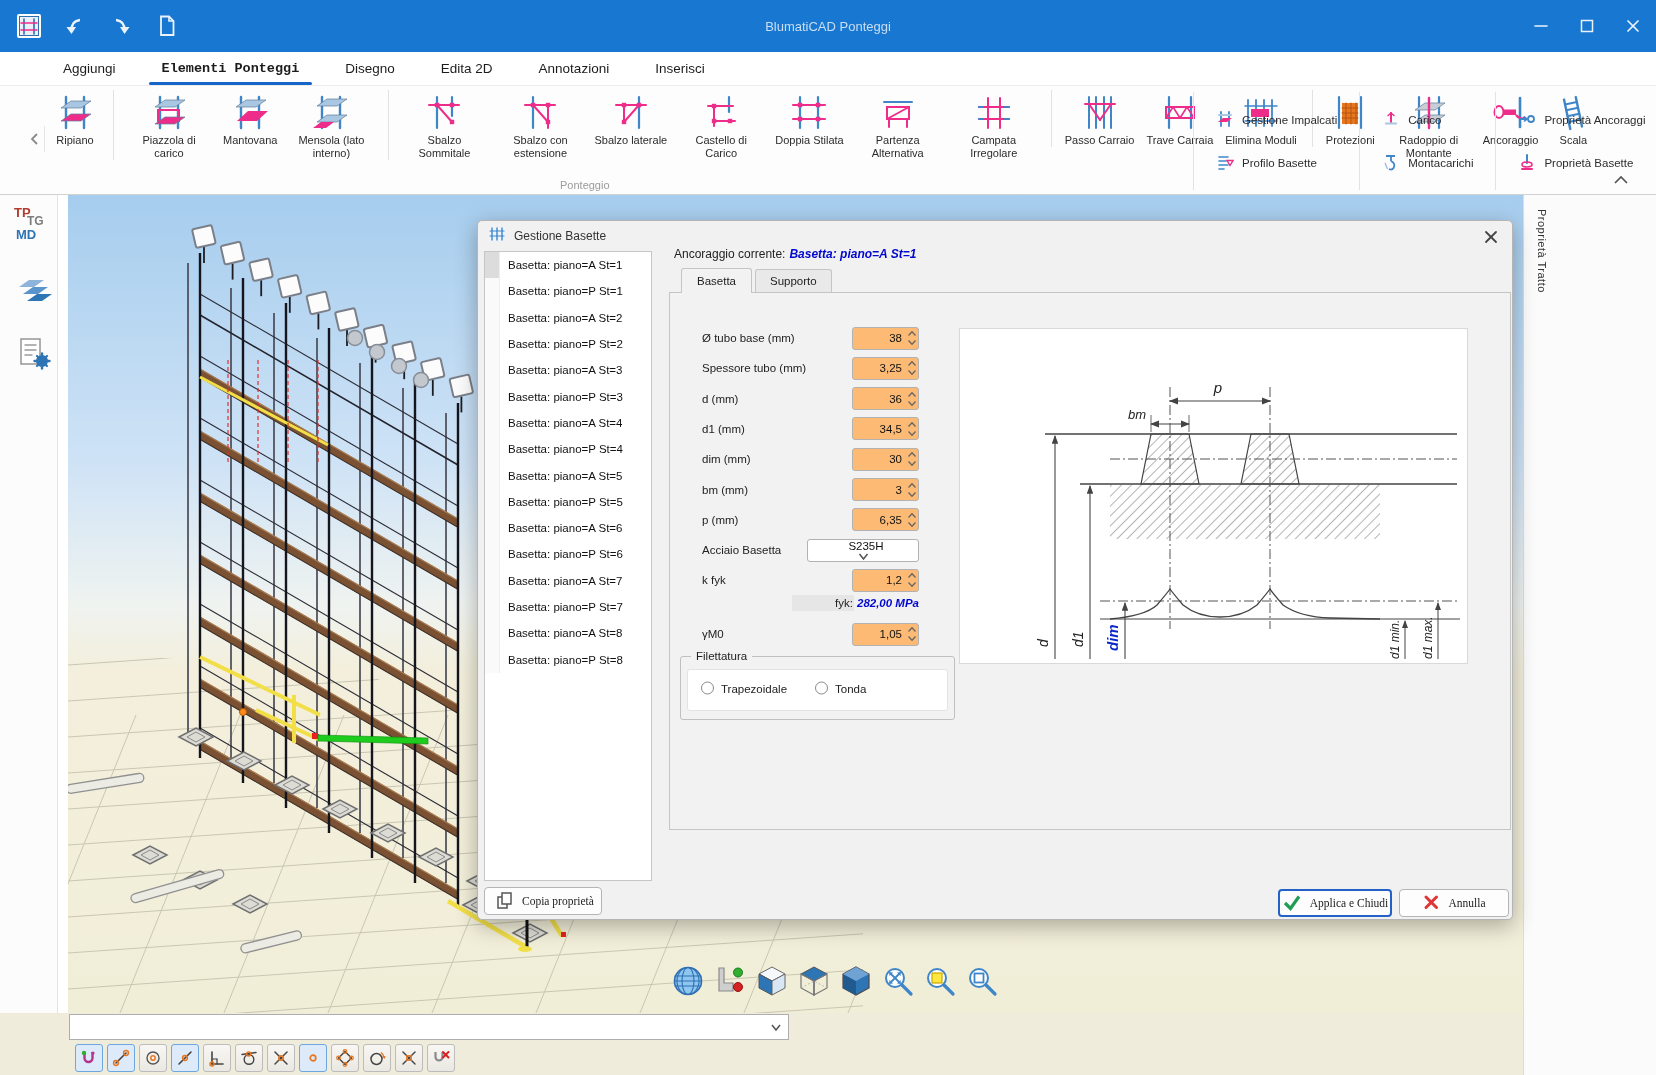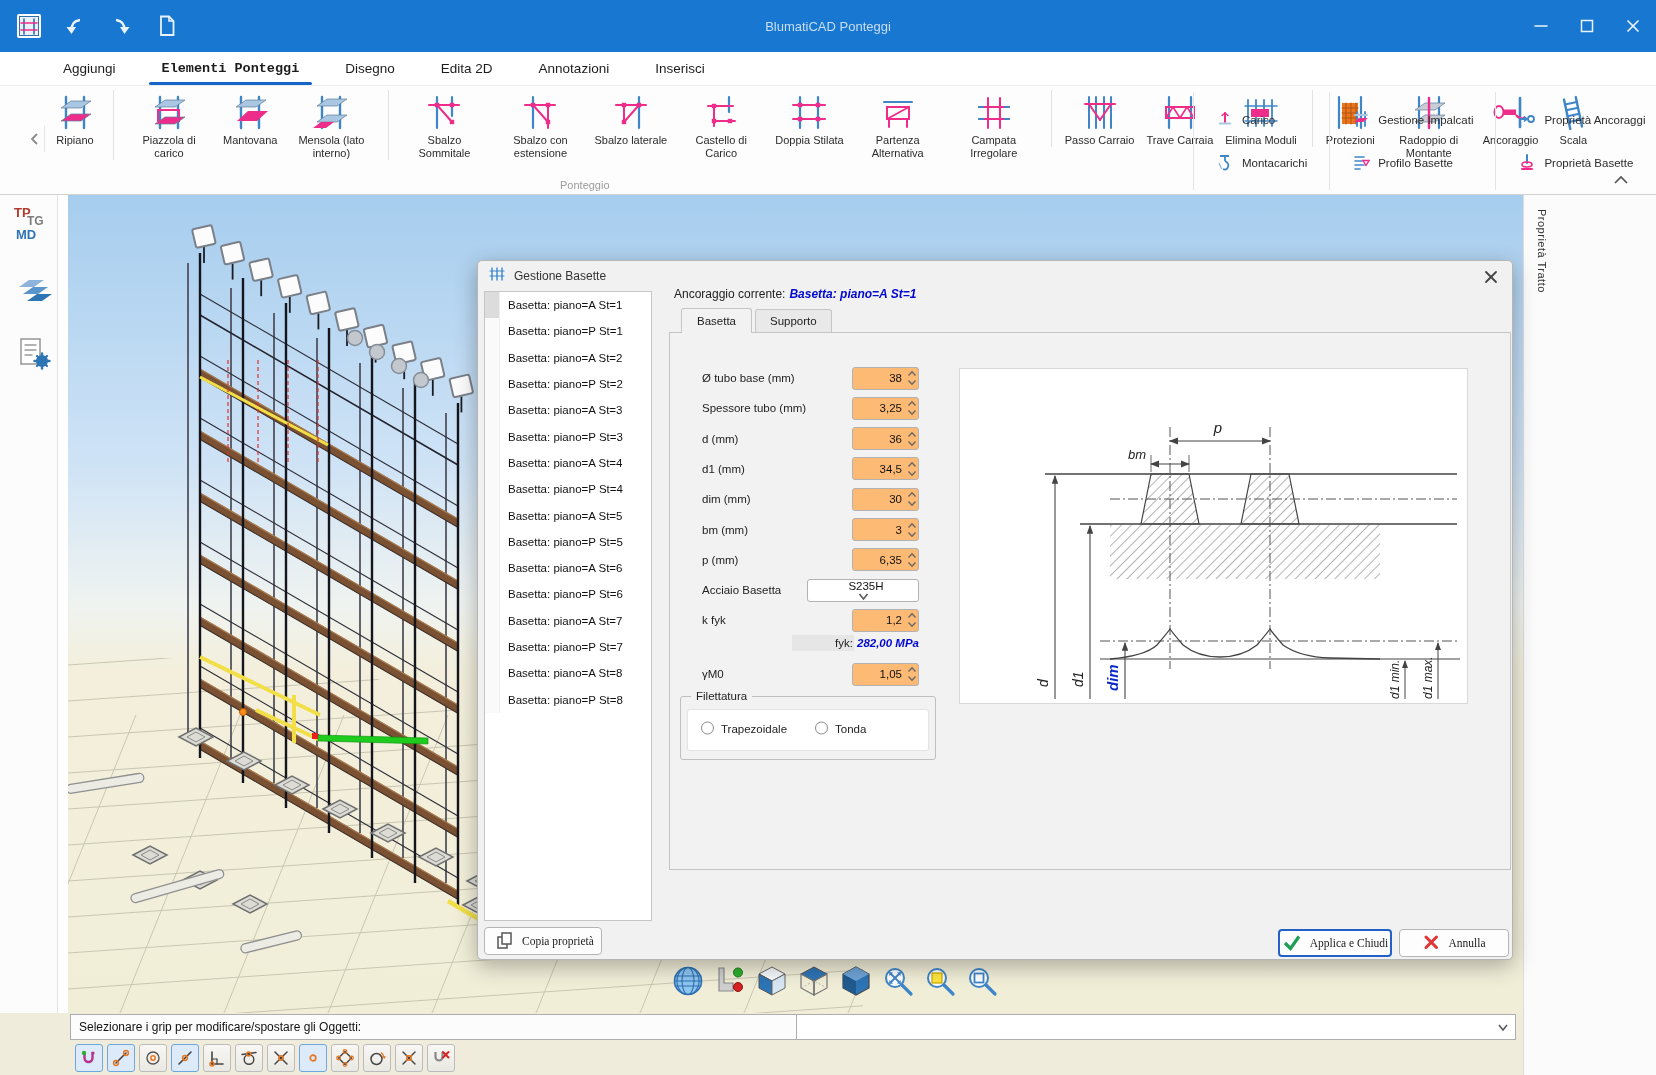--- a/index.html
+++ b/index.html
@@ -52,21 +52,21 @@
   
   .bottombars{position:absolute;left:0;top:1013px;width:1523px;height:62px;background:#efecdb;}
   .cmdbar{position:absolute;left:70px;top:1px;height:26px;display:flex;}
   .cmdseg1{width:727px;background:#fcfcfc;border:1px solid #aeaeae;box-sizing:border-box;font-size:12px;color:#111;line-height:24px;padding-left:8px;}
   .cmdseg2{width:720px;margin-left:-1px;background:#fff;border:1px solid #aeaeae;box-sizing:border-box;display:flex;align-items:center;justify-content:flex-end;padding-right:6px;cursor:text;}
   .snaprow{position:absolute;left:75px;top:31px;display:flex;gap:4px;}
   .snapbtn{width:26px;height:26px;border:1px solid #bcbcbc;border-radius:3px;background:linear-gradient(#f8f7f4,#eae8e2);display:flex;align-items:center;justify-content:center;cursor:pointer;}
   .snapbtn.active{border-color:#6da7e0;background:#ddeafa;}
   
   .dialog{position:absolute;left:477px;top:220px;width:1036px;height:700px;background:#f1f1f1;
-    border:1px solid #b5b5b5;border-radius:5px;box-shadow:0 6px 22px rgba(0,0,0,.3);z-index:10;box-sizing:border-box;margin-top:40px;}
+    border:1px solid #b5b5b5;border-radius:5px;box-shadow:0 6px 22px rgba(0,0,0,.3);z-index:10;box-sizing:border-box;}
   .dlg-titlebar{position:absolute;left:0;top:0;right:0;height:30px;display:flex;align-items:center;padding-left:10px;}
   .dlg-title{font-size:12px;color:#333;margin-left:8px;}
   .dlg-close{position:absolute;right:10px;top:6px;width:22px;height:20px;display:flex;align-items:center;justify-content:center;cursor:pointer;}
   .dlg-list{position:absolute;left:6px;top:30px;width:168px;height:630px;background:#fff;border:1px solid #c6c6c6;box-sizing:border-box;overflow:hidden;}
   .lrow{display:flex;height:26.3px;align-items:center;cursor:pointer;}
   .lrow .gutter{width:14px;align-self:stretch;border-right:1px solid #eee;background:#fafafa;}
   .lrow.selected .gutter{background:#dcdcdc;}
   .lrow .ltxt{font-size:11.5px;color:#111;padding-left:8px;white-space:nowrap;}
   .cur-row{position:absolute;left:196px;top:26px;font-size:12px;color:#222;}
   .cur-val{color:#0007d0;font-weight:bold;font-style:italic;margin-left:4px;}
@@ -79,21 +79,21 @@
   .spin{position:absolute;left:182px;width:67px;height:23px;background:#fdba74;border:1px solid #b2b2b2;border-radius:3px;display:flex;align-items:center;box-sizing:border-box;cursor:text;}
   .spin .sval{flex:1;text-align:right;font-size:11.5px;color:#111;padding-right:3px;}
   .spin .sarr{width:13px;display:flex;align-items:center;justify-content:center;cursor:pointer;}
   .selectbox{position:absolute;left:137px;width:112px;height:23px;background:#fff;border:1px solid #b2b2b2;border-radius:3px;display:flex;align-items:center;box-sizing:border-box;cursor:pointer;flex-direction:column;}
   .selectbox .selval{flex:1;font-size:11.5px;color:#111;padding-left:6px;}
   .selectbox .selarr{width:16px;display:flex;align-items:center;justify-content:center;}
   .fyknote{position:absolute;left:0;top:301px;width:249px;height:18px;font-size:11.5px;color:#222;display:flex;align-items:center;justify-content:flex-end;}
   .fykband{position:absolute;left:122px;top:1px;width:62px;height:16px;background:#e6e6e6;}
   .fykval{color:#0007d0;font-weight:bold;font-style:italic;margin-left:4px;position:relative;}
   .fyklab{position:relative;}
-  .groupbox{position:absolute;left:10px;top:363px;width:254px;height:62px;border:1px solid #c0c0c0;border-radius:3px;}
+  .groupbox{position:absolute;left:10px;top:363px;width:254px;height:62px;border:1px solid #c0c0c0;border-radius:3px;padding-left:19px;}
   .gb-legend{position:absolute;left:10px;top:-7px;background:#f2f2f2;padding:0 5px;font-size:11.5px;color:#222;}
   .gb-inner{position:absolute;left:6px;right:6px;top:12px;bottom:8px;background:#fff;border:1px solid #e3e3e3;border-radius:3px;}
   .radio-item{position:absolute;top:50%;transform:translateY(-50%);display:flex;align-items:center;gap:7px;cursor:pointer;}
   .radio-dot{width:13px;height:13px;border-radius:50%;border:1px solid #8a8a8a;background:#fff;box-sizing:border-box;}
   .radio-lab{font-size:11.5px;color:#222;}
   .diagram{position:absolute;left:289px;top:35px;width:509px;height:336px;background:#fff;border:1px solid #d9d9d9;box-sizing:border-box;}
   .dlg-btn{position:absolute;height:28px;background:#fdfdfd;border:1px solid #b5b5b5;border-radius:4px;
     display:flex;align-items:center;justify-content:center;gap:8px;font-size:11.5px;color:#222;cursor:pointer;box-sizing:border-box;font-family:Liberation Serif, serif;}
   .btn-copy{left:6px;top:666px;width:118px;justify-content:flex-start;padding-left:10px;}
   .btn-apply{left:800px;top:668px;width:114px;border:2px solid #2361c9;}
@@ -445,57 +445,57 @@
           </svg>
         </div>
         <div class="rlab">Scala</div>
       </div>
     </div>
   <div class="smallwrap" style="position:absolute;left:1183px;top:6px;">
     <div class="rcol">
 
         <div class="sbtn">
           <span><svg width="18" height="18" viewBox="0 0 18 18">
-              <line x1="9" y1="3" x2="9" y2="12" stroke="#ee2d8a" stroke-width="2" stroke-linecap="round"></line>
-              <line x1="6" y1="5.5" x2="9" y2="3" stroke="#ee2d8a" stroke-width="1.4" stroke-linecap="round"></line>
-              <line x1="12" y1="5.5" x2="9" y2="3" stroke="#ee2d8a" stroke-width="1.4" stroke-linecap="round"></line>
-              <line x1="4" y1="13.5" x2="14" y2="13.5" stroke="#a9c7e2" stroke-width="2.2" stroke-linecap="round"></line>
-            </svg></span>
-          <span>Carico</span>
-        </div>
-
-        <div class="sbtn">
-          <span><svg width="18" height="18" viewBox="0 0 18 18">
-              <path d="M4 3 h9 M9 3 v5 M9 8 q5 2.5 2.5 7 q-1.5 2.5 -4.5 1" fill="none" stroke="#3f86c9" stroke-width="1.8"></path>
-              <path d="M3 10 l2.5 6" stroke="#8fb4d8" stroke-width="1.2"></path>
-            </svg></span>
-          <span>Montacarichi</span>
-        </div>
-      </div>
-    <div class="rcol">
-
-        <div class="sbtn">
-          <span><svg width="18" height="18" viewBox="0 0 18 18">
               <line x1="5" y1="2" x2="5" y2="16" stroke="#3f86c9" stroke-width="1.8" stroke-linecap="round"></line>
               <line x1="13" y1="2" x2="13" y2="16" stroke="#3f86c9" stroke-width="1.8" stroke-linecap="round"></line>
               <line x1="3" y1="5" x2="15" y2="5" stroke="#a9c7e2" stroke-width="1.8" stroke-linecap="round"></line>
               <polygon points="2,12 7,8 16,8 11,12" fill="#ee2d8a"></polygon>
             </svg></span>
           <span>Gestione Impalcati</span>
         </div>
 
         <div class="sbtn">
           <span><svg width="18" height="18" viewBox="0 0 18 18">
               <line x1="3" y1="4" x2="12" y2="4" stroke="#3f86c9" stroke-width="1.6" stroke-linecap="round"></line>
               <line x1="3" y1="8" x2="10" y2="8" stroke="#3f86c9" stroke-width="1.6" stroke-linecap="round"></line>
               <line x1="3" y1="12" x2="12" y2="12" stroke="#3f86c9" stroke-width="1.6" stroke-linecap="round"></line>
               <line x1="3" y1="16" x2="8" y2="16" stroke="#3f86c9" stroke-width="1.6" stroke-linecap="round"></line>
               <polygon points="11,7.5 17,7.5 14,12.5" fill="none" stroke="#ee2d8a" stroke-width="1.4"></polygon>
             </svg></span>
           <span>Profilo Basette</span>
+        </div>
+      </div>
+    <div class="rcol">
+
+        <div class="sbtn">
+          <span><svg width="18" height="18" viewBox="0 0 18 18">
+              <line x1="9" y1="3" x2="9" y2="12" stroke="#ee2d8a" stroke-width="2" stroke-linecap="round"></line>
+              <line x1="6" y1="5.5" x2="9" y2="3" stroke="#ee2d8a" stroke-width="1.4" stroke-linecap="round"></line>
+              <line x1="12" y1="5.5" x2="9" y2="3" stroke="#ee2d8a" stroke-width="1.4" stroke-linecap="round"></line>
+              <line x1="4" y1="13.5" x2="14" y2="13.5" stroke="#a9c7e2" stroke-width="2.2" stroke-linecap="round"></line>
+            </svg></span>
+          <span>Carico</span>
+        </div>
+
+        <div class="sbtn">
+          <span><svg width="18" height="18" viewBox="0 0 18 18">
+              <path d="M4 3 h9 M9 3 v5 M9 8 q5 2.5 2.5 7 q-1.5 2.5 -4.5 1" fill="none" stroke="#3f86c9" stroke-width="1.8"></path>
+              <path d="M3 10 l2.5 6" stroke="#8fb4d8" stroke-width="1.2"></path>
+            </svg></span>
+          <span>Montacarichi</span>
         </div>
       </div>
     <div class="rcol">
 
         <div class="sbtn">
           <span><svg width="18" height="18" viewBox="0 0 18 18">
               <line x1="2" y1="9" x2="8.5" y2="9" stroke="#3f86c9" stroke-width="1.8" stroke-linecap="round"></line>
               <path d="M6 6.5 L9 9 L6 11.5" fill="none" stroke="#3f86c9" stroke-width="1.6"></path>
               <circle cx="13" cy="9" r="3" fill="none" stroke="#3f86c9" stroke-width="1.8"></circle>
             </svg></span>
@@ -1232,21 +1232,20 @@
     <span><svg width="18" height="18" viewBox="0 0 18 18">
           <line x1="4" y1="4" x2="14.5" y2="14.5" stroke="#e03535" stroke-width="3" stroke-linecap="round"></line>
           <line x1="14.5" y1="4" x2="4" y2="14.5" stroke="#e03535" stroke-width="3" stroke-linecap="round"></line>
         </svg></span>
     <span>Annulla</span>
   </div>
 </div>
 
 <div class="bottombars">
   <div class="cmdbar">
-    <div class="cmdseg1">Selezionare i grip per modificare/spostare gli Oggetti:</div>
     <div class="cmdseg2">
       <span><svg width="12" height="9" viewBox="0 0 12 9">
             <path d="M2 2 L6 7 L10 2" fill="none" stroke="#555" stroke-width="1.5"></path>
           </svg></span>
     </div>
   </div>
   <div class="snaprow">
 
       <div class="snapbtn active">
         <svg width="18" height="18" viewBox="0 0 18 18">

